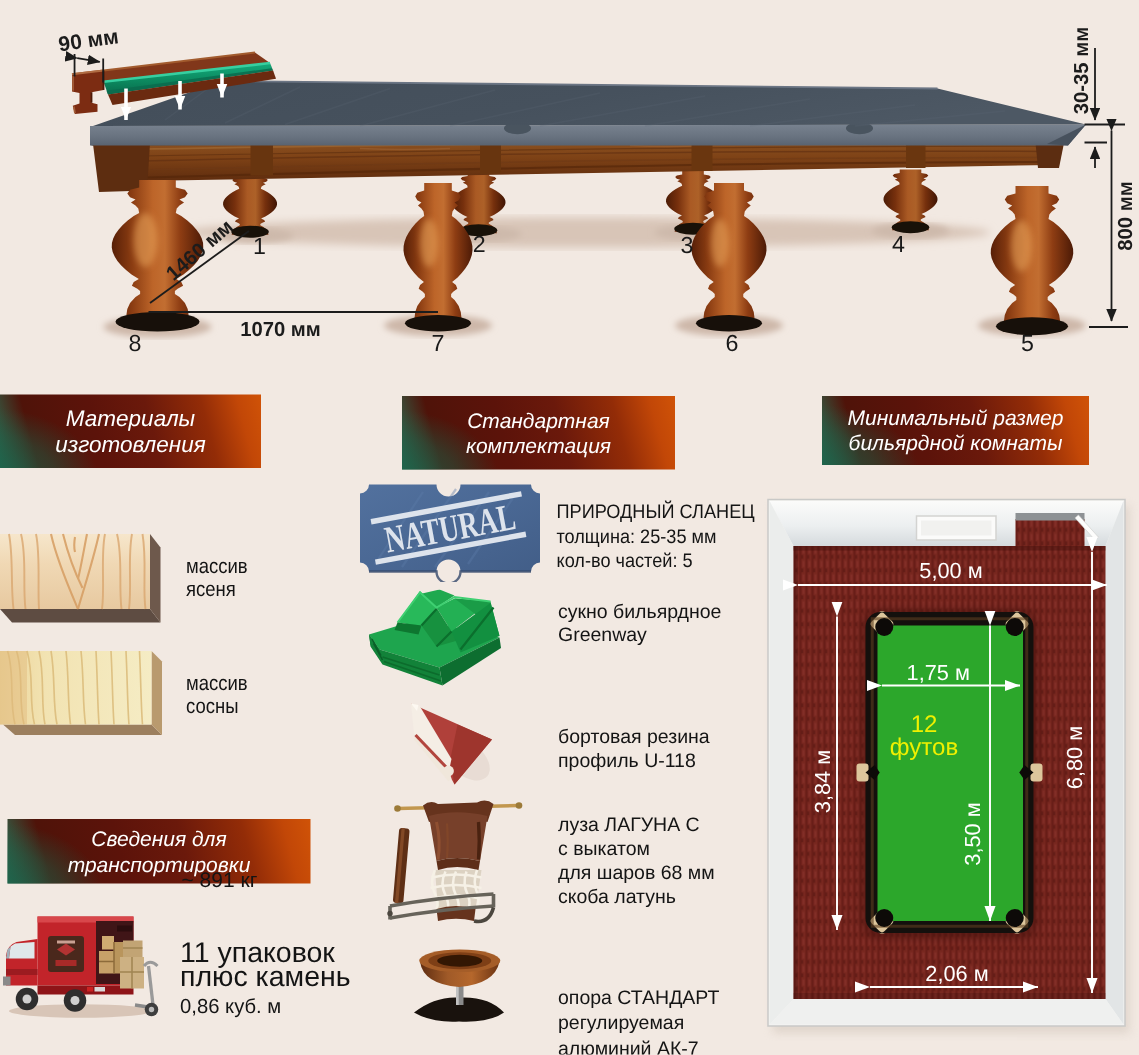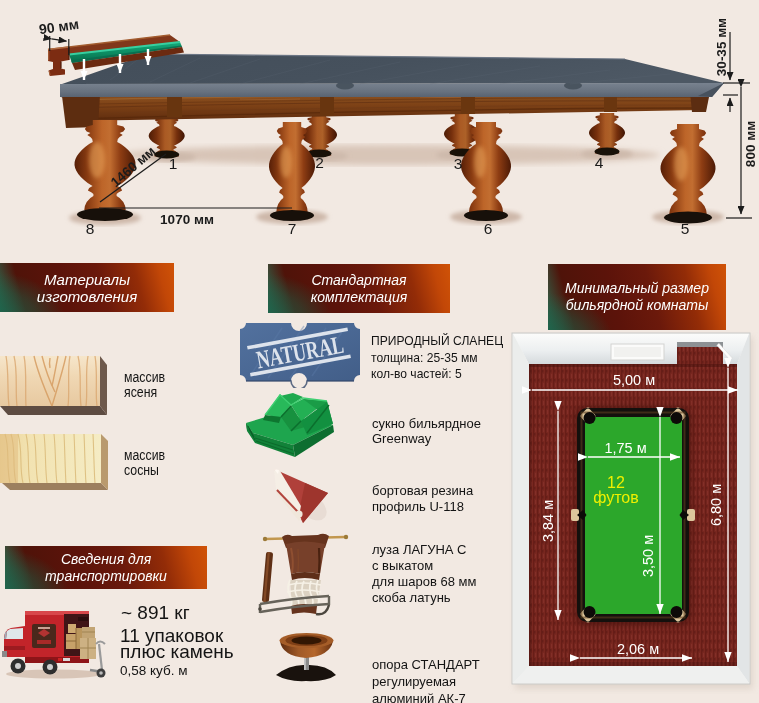--- a/index.html
+++ b/index.html
@@ -180,31 +180,31 @@
  <line x1="723" y1="83" x2="750" y2="83"></line>
  <line x1="730" y1="112" x2="730" y2="98" marker-end="url(#mb)"></line>
  <line x1="723" y1="95" x2="738" y2="95"></line>
  <line x1="741" y1="87" x2="741" y2="214" marker-start="url(#mb)" marker-end="url(#mb)"></line>
  <line x1="726" y1="218" x2="752" y2="218"></line>
 </g>
 </svg>
 
 <div class="bar" style="left:0px;top:263px;width:174px;height:49px;font-size:15px">Материалы<br>изготовления</div>
 <div class="bar" style="left:268px;top:264px;width:182px;height:49px">Стандартная<br>комплектация</div>
-<div class="bar" style="left:548px;top:264px;width:178px;height:66px;font-size:14px">Минимальный размер<br>бильярдной комнаты</div>
+<div class="bar" style="left:548px;top:264px;width:178px;height:46px;font-size:14px">Минимальный размер<br>бильярдной комнаты</div>
 <div class="bar" style="left:5px;top:546px;width:202px;height:43px">Сведения для<br>транспортировки</div>
 
 <div class="lbl" style="left:124px;top:370px;font-size:14px;line-height:14.5px;transform:scaleX(.88);transform-origin:0 0">массив<br>ясеня</div>
 <div class="lbl" style="left:124px;top:448px;font-size:14px;line-height:14.5px;transform:scaleX(.88);transform-origin:0 0">массив<br>сосны</div>
-<div class="lbl" style="left:121px;top:605px;font-size:19px">~ 891 кг</div>
+<div class="lbl" style="left:121px;top:578px;font-size:14px">~ 891 кг</div>
 <div class="lbl" style="left:120px;top:628px;font-size:19px;line-height:16px">11 упаковок<br>плюс камень</div>
-<div class="lbl" style="left:120px;top:663px;font-size:13.5px">0,58 куб. м</div>
+<div class="lbl" style="left:120px;top:663px;font-size:13.5px">0,86 куб. м</div>
 
 <div class="lbl" style="left:371px;top:333px;line-height:16.5px;transform:scaleX(.93);transform-origin:0 0">ПРИРОДНЫЙ СЛАНЕЦ<br>толщина: 25-35 мм<br>кол-во частей: 5</div>
-<div class="lbl" style="left:372px;top:416px;line-height:15px">сукно бильярдное<br>Greenway</div>
+<div class="lbl" style="left:372px;top:400px;line-height:15px">сукно бильярдное<br>Greenway</div>
 <div class="lbl" style="left:372px;top:483px;line-height:16px">бортовая резина<br>профиль U-118</div>
 <div class="lbl" style="left:372px;top:542px;line-height:16px">луза ЛАГУНА С<br>с выкатом<br>для шаров 68 мм<br>скоба латунь</div>
 <div class="lbl" style="left:372px;top:656px;line-height:17px">опора СТАНДАРТ<br>регулируемая<br>алюминий АК-7</div>
 
 <svg class="abs" style="left:0px;top:352px" width="112" height="66" viewBox="0 0 112 66">
 <defs>
 <linearGradient id="ash" x1="0" y1="0" x2="0" y2="1">
  <stop offset="0" stop-color="#f6e6cb"></stop>
         <stop offset=".4" stop-color="#f0d8b4"></stop>
  <stop offset="1" stop-color="#e7c9a0"></stop>

